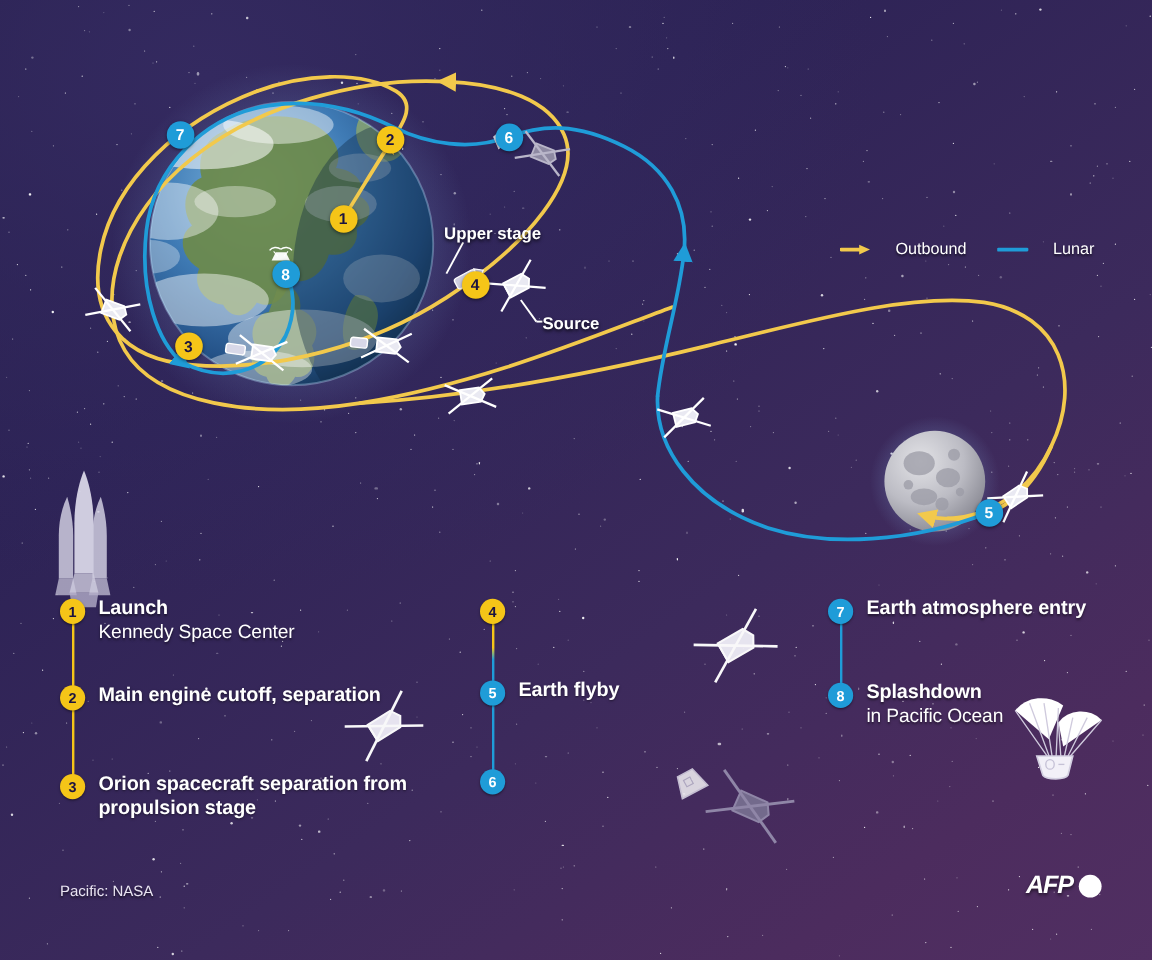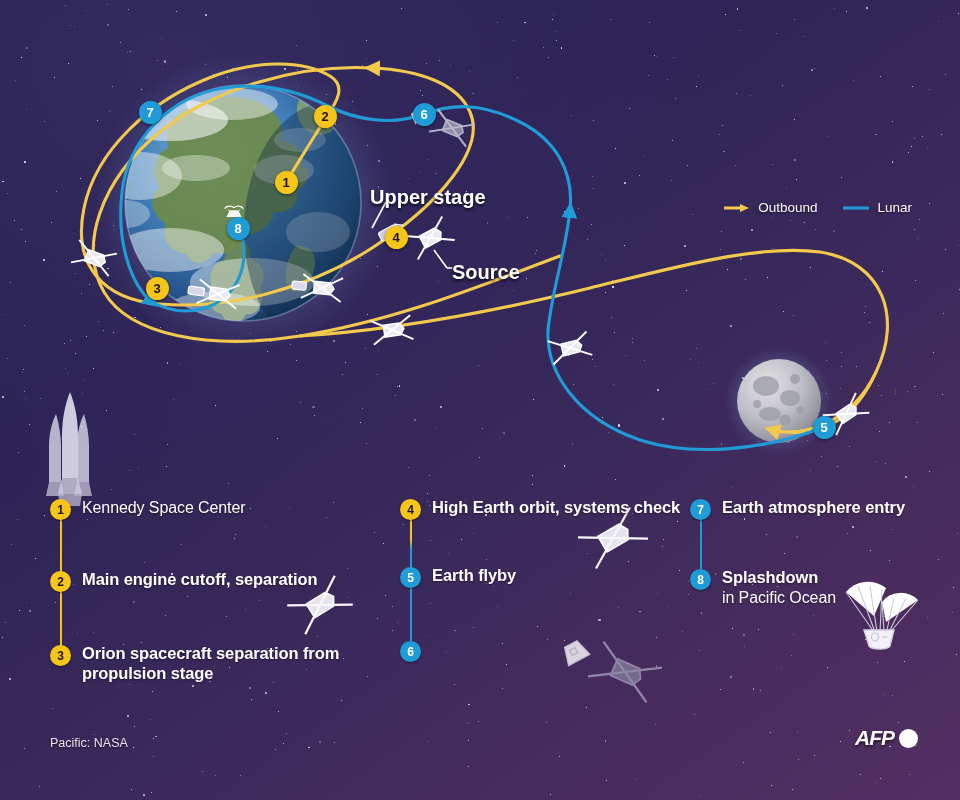--- a/index.html
+++ b/index.html
@@ -23,29 +23,29 @@
     font-size:35px;font-weight:bold;color:#ffffff;letter-spacing:-.3px;
     text-shadow:0 2px 4px rgba(0,0,0,.55);line-height:1.08;
   }
   .title-sub{
     font-size:26px;font-weight:bold;color:#ffffff;letter-spacing:-.2px;
     text-shadow:0 2px 4px rgba(0,0,0,.55);line-height:1.15;margin-top:1px;
   }
 
   
   .legend{position:absolute;right:48px;top:200px;display:flex;align-items:center;gap:26px;z-index:40;}
-  .legend-item{display:flex;align-items:center;gap:8px;}
+  .legend-item{display:flex;align-items:center;gap:20px;}
   .legend-label{font-size:13.5px;color:#fff;text-shadow:0 1px 2px rgba(0,0,0,.6);}
 
   
   #diagram{position:absolute;left:0;top:0;width:960px;height:800px;z-index:10;}
 
   
   .map-label{
-    position:absolute;z-index:30;color:#fff;font-size:20px;font-weight:bold;
+    position:absolute;z-index:30;color:#fff;font-size:14px;font-weight:bold;
     text-shadow:0 2px 3px rgba(0,0,0,.75);white-space:nowrap;
   }
   #label-upper-stage{left:370px;top:186px;}
   #label-orion{left:452px;top:261px;}
 
   
   .pin{
     position:absolute;z-index:34;width:23px;height:23px;border-radius:50%;
     display:flex;align-items:center;justify-content:center;
     font-size:13px;font-weight:bold;color:#1b1340;
@@ -999,37 +999,37 @@
       <div class="pin blue" style="left: 138.5px; top: 100.5px; background: rgb(31, 156, 216);">7</div>
       <div class="pin blue" style="left: 226.5px; top: 216.5px; background: rgb(31, 156, 216);">8</div>
     </div>
 
   <div class="steps">
     <div class="col" id="col-1">
         <div class="connector" style="top: 12px; height: 70px; background: rgb(245, 197, 24);"></div>
         <div class="connector" style="top: 84px; height: 72px; background: rgb(245, 197, 24);"></div>
         <div class="step" style="position: absolute; top: 0px; left: 0px; width: 100%;">
           <div class="step-marker" style="background: rgb(245, 197, 24); color: rgb(27, 19, 64);">1</div>
+          <div class="step-title">Launch</div>
           <div class="step-sub">Kennedy Space Center</div>
         </div>
         <div class="step" style="position: absolute; top: 72px; left: 0px; width: 100%;">
           <div class="step-marker" style="background: rgb(245, 197, 24); color: rgb(27, 19, 64);">2</div>
           <div class="step-title">Main engine cutoff, separation</div>
         </div>
         <div class="step" style="position: absolute; top: 146px; left: 0px; width: 100%;">
           <div class="step-marker" style="background: rgb(245, 197, 24); color: rgb(27, 19, 64);">3</div>
           <div class="step-title">Orion spacecraft separation from propulsion stage</div>
         </div>
       </div>
     <div class="col" id="col-2">
         <div class="connector" style="top: 12px; height: 66px; background: linear-gradient(rgb(245, 197, 24) 0%, rgb(245, 197, 24) 45%, rgb(31, 156, 216) 60%, rgb(31, 156, 216) 100%);"></div>
         <div class="connector" style="top: 80px; height: 72px; background: rgb(31, 156, 216);"></div>
         <div class="step" style="position: absolute; top: 0px; left: 0px; width: 100%;">
           <div class="step-marker" style="background: rgb(245, 197, 24); color: rgb(27, 19, 64);">4</div>
-          <div class="step-title">High Earth orbit, systems check</div>
         </div>
         <div class="step" style="position: absolute; top: 68px; left: 0px; width: 100%;">
           <div class="step-marker" style="background: rgb(31, 156, 216); color: rgb(255, 255, 255);">5</div>
           <div class="step-title">Earth flyby</div>
         </div>
         <div class="step" style="position: absolute; top: 142px; left: 0px; width: 100%;">
           <div class="step-marker" style="background: rgb(31, 156, 216); color: rgb(255, 255, 255);">6</div>
         </div>
       </div>
     <div class="col" id="col-3">

